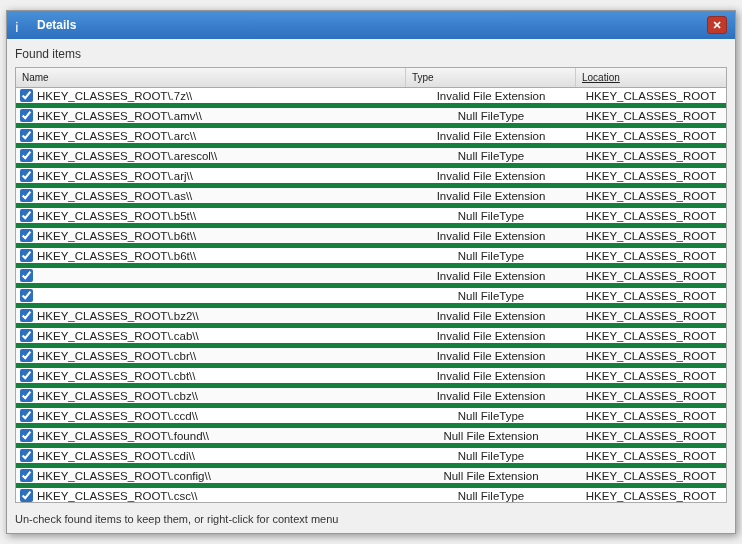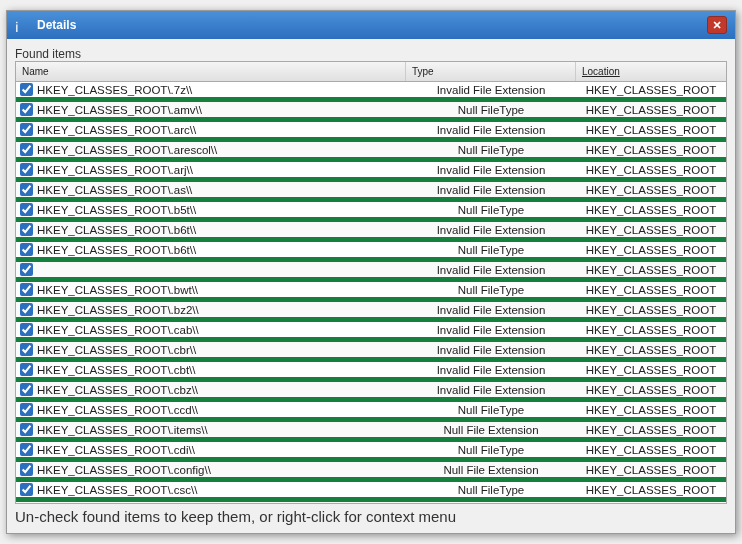--- a/index.html
+++ b/index.html
@@ -60,20 +60,21 @@
       display: flex;
       align-items: center;
       justify-content: center;
       font-weight: bold;
     }
     .window-body {
       flex: 1;
       display: flex;
       flex-direction: column;
       padding: 8px;
+      gap: 6px;
       overflow: hidden;
     }
     .found-items-label {
       font-size: 12px;
       color: #333;
       font-weight: normal;
     }
     .table-container {
       flex: 1;
       border: 1px solid #aaa;
@@ -145,21 +146,21 @@
       cursor: pointer;
     }
     .status-bar {
       display: flex;
       align-items: center;
       justify-content: space-between;
       padding: 4px 0 0 0;
       flex-shrink: 0;
     }
     .status-text {
-      font-size: 15px;
+      font-size: 11px;
       color: #333;
     }
     .close-footer-btn {
       background: linear-gradient(to bottom, #f5f5f5, #ddd);
       border: 1px solid #aaa;
       padding: 4px 20px;
       font-size: 12px;
       cursor: pointer;
       border-radius: 3px;
       color: #222;
@@ -270,21 +271,20 @@
           <div class="table-row alt">
             <div class="cell cell-name">
               <input type="checkbox" class="checkbox" checked="" style="">
             </div>
             <div class="cell cell-type">Invalid File Extension</div>
             <div class="cell cell-location">HKEY_CLASSES_ROOT</div>
           </div>
           <div class="table-row">
             <div class="cell cell-name">
               <input type="checkbox" class="checkbox" checked="" style="">
-              <span>HKEY_CLASSES_ROOT\.bwt\\</span>
             </div>
             <div class="cell cell-type">Null FileType</div>
             <div class="cell cell-location">HKEY_CLASSES_ROOT</div>
           </div>
           <div class="table-row alt">
             <div class="cell cell-name">
               <input type="checkbox" class="checkbox" checked="" style="">
               <span>HKEY_CLASSES_ROOT\.bz2\\</span>
             </div>
             <div class="cell cell-type">Invalid File Extension</div>
@@ -326,21 +326,21 @@
             <div class="cell cell-name">
               <input type="checkbox" class="checkbox" checked="" style="">
               <span>HKEY_CLASSES_ROOT\.ccd\\</span>
             </div>
             <div class="cell cell-type">Null FileType</div>
             <div class="cell cell-location">HKEY_CLASSES_ROOT</div>
           </div>
           <div class="table-row alt">
             <div class="cell cell-name">
               <input type="checkbox" class="checkbox" checked="" style="">
-              <span>HKEY_CLASSES_ROOT\.items\\</span>
+              <span>HKEY_CLASSES_ROOT\.found\\</span>
             </div>
             <div class="cell cell-type">Null File Extension</div>
             <div class="cell cell-location">HKEY_CLASSES_ROOT</div>
           </div>
           <div class="table-row">
             <div class="cell cell-name">
               <input type="checkbox" class="checkbox" checked="" style="">
               <span>HKEY_CLASSES_ROOT\.cdi\\</span>
             </div>
             <div class="cell cell-type">Null FileType</div>

